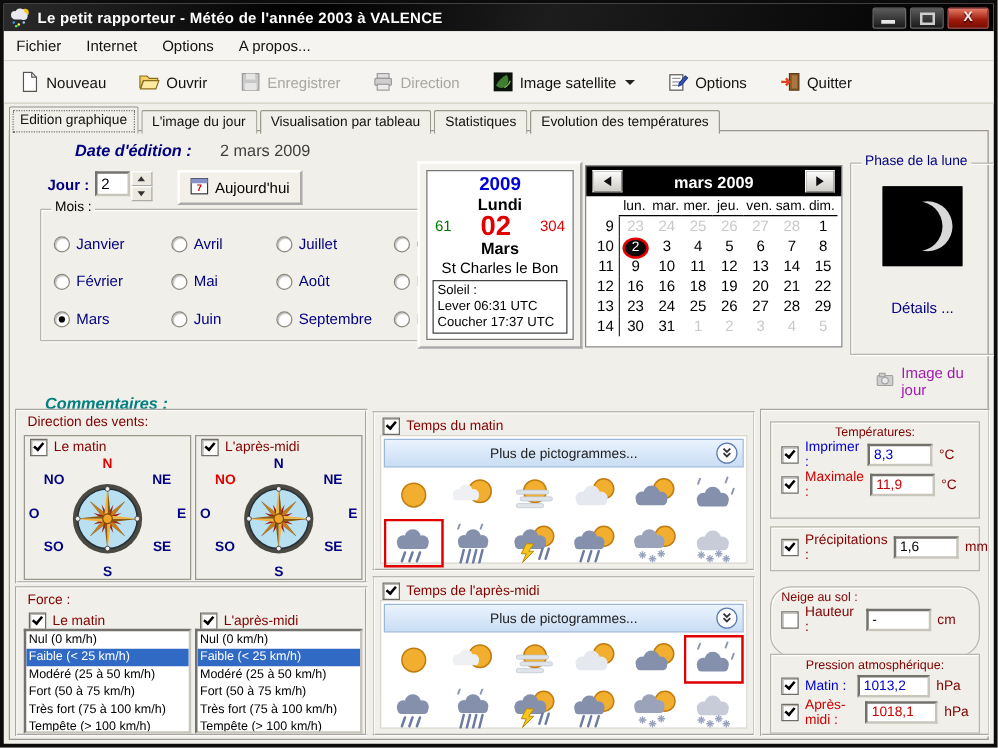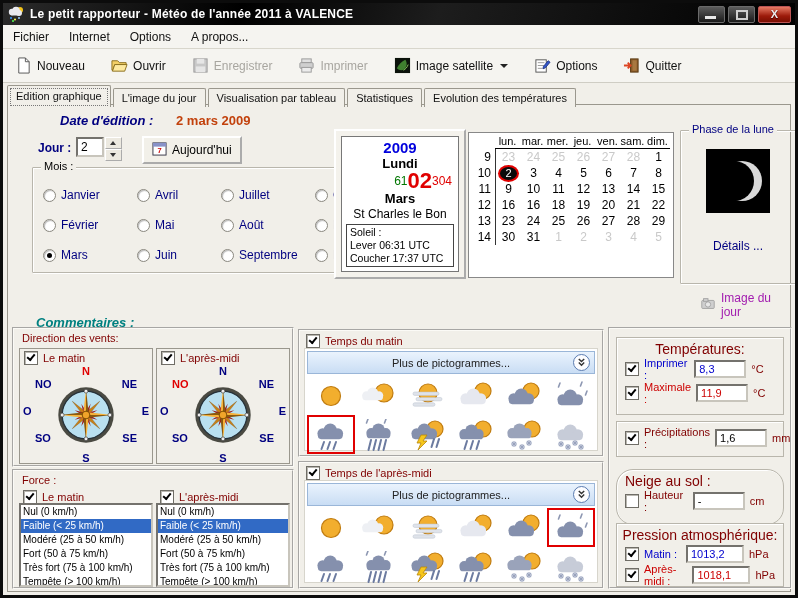--- a/index.html
+++ b/index.html
@@ -24,21 +24,21 @@
   
   .tabstrip{position:absolute;left:4px;top:82px;display:flex;align-items:flex-end;z-index:3;}
   .tab{height:18px;line-height:18px;padding:0 8px;font-size:11px;color:#111;background:#f1efe9;border:1px solid #9a978d;border-bottom:none;border-radius:2px 2px 0 0;margin-right:2px;position:relative;}
   .tab.active{height:21px;line-height:21px;z-index:4;}
   .tab.active::after{content:"";position:absolute;left:2px;right:2px;top:2px;bottom:1px;border:1px dotted #777;pointer-events:none;}
   
   .page{position:absolute;left:4px;top:101px;width:782px;height:486px;border:1px solid #9a978d;background:#f1efe9;}
   .navy{color:#000080;}
   
   .date-lbl{position:absolute;left:52px;top:8px;font-size:13px;font-weight:bold;font-style:italic;color:#000080;}
-  .date-val{position:absolute;left:168px;top:8px;font-size:13px;font-weight:bold;color:#c2410c;}
+  .date-val{position:absolute;left:168px;top:8px;font-size:13px;font-weight:normal;color:#404040;}
   .jour-lbl{position:absolute;left:30px;top:36px;font-size:12px;font-weight:bold;color:#000080;}
   .spinwrap{position:absolute;left:68px;top:32px;display:flex;}
   .inp{background:#fff;border:2px inset #c8c5bc;font-size:12px;font-family:inherit;padding:1px 3px;box-sizing:border-box;}
   .spin-inp{width:28px;height:20px;}
   .spincol{display:flex;flex-direction:column;margin-left:1px;}
   .spb{width:15px;height:10px;background:#ece9e0;border:1px outset #fff;position:relative;}
   .spb::after{content:"";position:absolute;left:4px;}
   .spb.up::after{top:3px;border-left:3px solid transparent;border-right:3px solid transparent;border-bottom:4px solid #333;}
   .spb.dn::after{top:3px;border-left:3px solid transparent;border-right:3px solid transparent;border-top:4px solid #333;}
   .today-btn{position:absolute;left:134px;top:31px;height:24px;padding:0 8px;background:#f2f0e9;border:2px outset #fff;display:flex;align-items:center;gap:5px;font-size:12px;}
@@ -48,21 +48,21 @@
   
   .months-grid{position:absolute;left:10px;top:12px;right:4px;display:grid;grid-template-rows:repeat(3,30px);grid-template-columns:94px 84px 94px auto;grid-auto-flow:column;align-items:center;}
   .radio-item{display:flex;align-items:center;gap:5px;font-size:12px;color:#000080;}
   .rd{width:11px;height:11px;border:1px solid #8a887f;border-radius:50%;background:#fff;box-shadow:inset 1px 1px 1px #bbb;position:relative;flex:none;}
   .rd.on::after{content:"";position:absolute;left:3px;top:3px;width:5px;height:5px;border-radius:50%;background:#000;}
   
   .daycard{position:absolute;left:326px;top:24px;width:132px;height:150px;background:#f4f2ec;border:2px outset #fff;box-sizing:border-box;}
   .daycard .inner{position:absolute;left:5px;top:5px;right:5px;bottom:5px;background:#fff;border:1px solid #777;text-align:center;}
   .dc-year{font-size:15px;font-weight:bold;color:#0000dd;margin-top:2px;}
   .dc-wd{font-size:13px;font-weight:bold;color:#000;}
-  .dc-mid{display:flex;justify-content:flex-end;align-items:center;padding:0 6px;}
+  .dc-mid{display:flex;justify-content:space-between;align-items:center;padding:0 6px;}
   .dc-doy{font-size:12px;color:#007700;}
   .dc-num{font-size:22px;font-weight:bold;color:#e00000;line-height:20px;}
   .dc-left{font-size:12px;color:#e00000;}
   .dc-month{font-size:13px;font-weight:bold;}
   .dc-saint{font-size:12px;margin-top:1px;}
   .dc-sun{margin:3px 4px 0 4px;border:1px solid #444;text-align:left;font-size:10.5px;padding:1px 3px;line-height:13px;}
   
   .cal{position:absolute;left:460px;top:27px;width:206px;height:146px;border:1px solid #888;background:#fff;box-sizing:border-box;}
   .cal-head{height:24px;background:#000;display:flex;align-items:center;justify-content:space-between;padding:0 5px;}
   .cal-title{color:#fff;font-weight:bold;font-size:13px;}
@@ -109,21 +109,21 @@
   .lb .opt.sel{background:#316ac5;color:#fff;}
   
   .wwhite{position:absolute;left:4px;top:17px;right:4px;bottom:4px;background:#fff;border:1px solid #d7d5cc;}
   .morebar{position:absolute;left:2px;top:2px;right:2px;height:21px;background:linear-gradient(#eaf3fd,#c9ddf4);border:1px solid #9ab6d8;display:flex;align-items:center;justify-content:center;font-size:11px;color:#222;}
   .chev{position:absolute;right:4px;top:2px;width:15px;height:15px;border:1px solid #5a7bb0;border-radius:50%;background:#fdfdff;display:flex;align-items:center;justify-content:center;}
   .picto-grid{position:absolute;left:2px;top:27px;display:grid;grid-template-columns:repeat(6,48px);grid-auto-rows:39px;}
   .picto{display:flex;align-items:center;justify-content:center;}
   .picto.picked{box-shadow:inset 0 0 0 2px #e00000;}
   
   .mbox{position:absolute;left:6px;right:6px;border:1px solid #b9b6ac;box-shadow:inset 1px 1px 0 #fff;background:#f1efe9;}
-  .mtitle{text-align:center;font-size:14px;color:#800000;padding-top:3px;}
+  .mtitle{text-align:center;font-size:10px;color:#800000;padding-top:3px;}
   .mtitle.left{text-align:left;padding-left:8px;}
   .mrow{display:flex;align-items:center;gap:5px;padding:0 8px;height:24px;font-size:11px;}
   .mrow .lbl-b{color:#0000cc;} .mrow .lbl-r{color:#cc0000;} .mrow .lbl-m{color:#800000;}
   .mrow .minp{margin-left:auto;width:52px;height:18px;font-size:11px;}
   .mrow .unit{width:26px;color:#800000;font-size:11px;}
   .v-blue{color:#0000cc;} .v-red{color:#cc0000;}
 </style>
 </head>
 <body>
 
@@ -138,21 +138,21 @@
             <circle cx="9" cy="4.5" r="3.8"></circle>
             <circle cx="12" cy="7" r="3"></circle>
             <rect x="3" y="6" width="11" height="3.5" rx="1.7"></rect>
           </g>
           <circle cx="4" cy="12" r="1" fill="#39f"></circle>
           <circle cx="8" cy="13.5" r="1" fill="#ff5"></circle>
           <circle cx="12" cy="12" r="1" fill="#9cf"></circle>
           <circle cx="6" cy="15" r="1" fill="#5f5"></circle>
         </svg>
     </span>
-    <span class="ttl">Le petit rapporteur - Météo de l'année 2011 à VALENCE</span>
+    <span class="ttl">Le petit rapporteur - Météo de l'année 2003 à VALENCE</span>
     <span class="winbtns">
       <span class="wbtn min"></span>
       <span class="wbtn max"></span>
       <span class="wbtn cls">X</span>
     </span>
   </div>
 
   <div class="menubar" id="menubar">
       <div class="menu-item">Fichier</div>
       <div class="menu-item">Internet</div>
@@ -189,21 +189,21 @@
         <span>Enregistrer</span>
       </div>
       <div class="tbtn disabled">
         <span>
           <svg viewBox="0 0 18 18" width="17" height="17">
             <rect x="4" y="2" width="10" height="4" fill="#e0e0e0" stroke="#9a9a9a"></rect>
             <rect x="2" y="6" width="14" height="6" rx="1" fill="#cfcfcf" stroke="#9a9a9a"></rect>
             <rect x="4" y="11" width="10" height="5" fill="#ececec" stroke="#9a9a9a"></rect>
           </svg>
         </span>
-        <span>Imprimer</span>
+        <span>Direction</span>
       </div>
       <div class="tbtn">
         <span>
           <svg viewBox="0 0 18 18" width="17" height="17">
             <rect x="1" y="1" width="16" height="16" fill="#0b120b"></rect>
             <path d="M3 12c2-4 5-7 9-9 2 3 2 7-1 10-3 2-6 1-8-1z" fill="#3f7f2f"></path>
             <path d="M10 14c2-1 4-3 5-6" stroke="#8cc860" fill="none"></path>
           </svg>
         </span>
         <span>Image satellite</span>
@@ -326,20 +326,29 @@
         <div class="dc-saint">St Charles le Bon</div>
         <div class="dc-sun">
           <div>Soleil :</div>
           <div>Lever 06:31 UTC</div>
           <div>Coucher 17:37 UTC</div>
         </div>
       </div>
     </div>
 
     <div class="cal">
+      <div class="cal-head">
+        <span class="cal-nav">
+            <span class="tri-l"></span>
+          </span>
+        <span class="cal-title">mars 2009</span>
+        <span class="cal-nav">
+            <span class="tri-r"></span>
+          </span>
+      </div>
       <div id="calbody">
           <div class="cal-dow">
             <span class="wkn"></span>
             <span class="d">lun.</span>
             <span class="d">mar.</span>
             <span class="d">mer.</span>
             <span class="d">jeu.</span>
             <span class="d">ven.</span>
             <span class="d">sam.</span>
             <span class="d">dim.</span>

